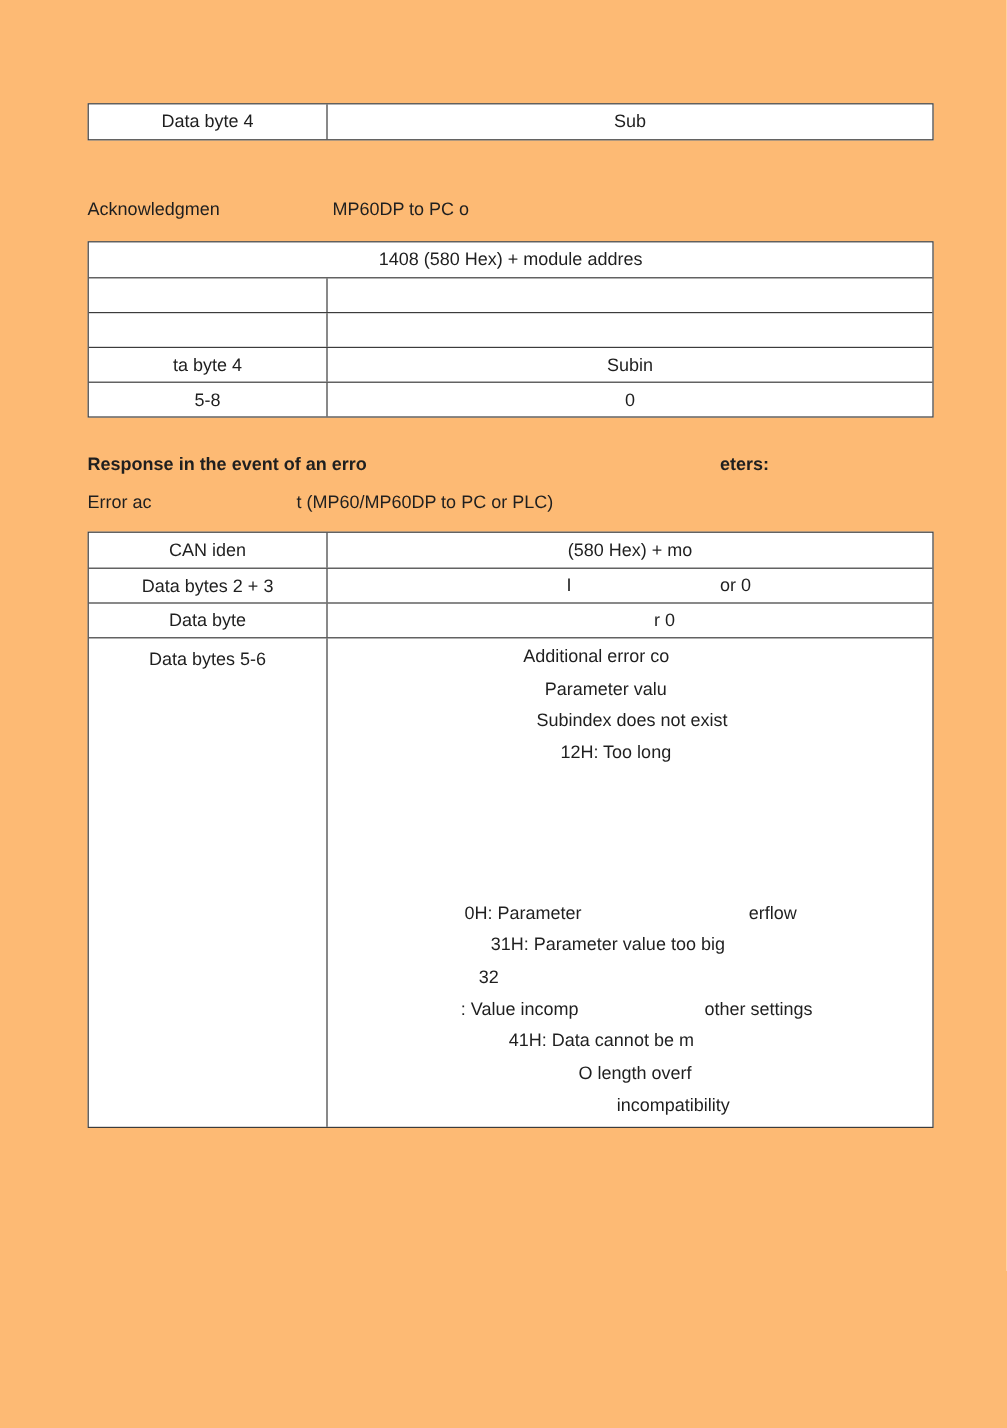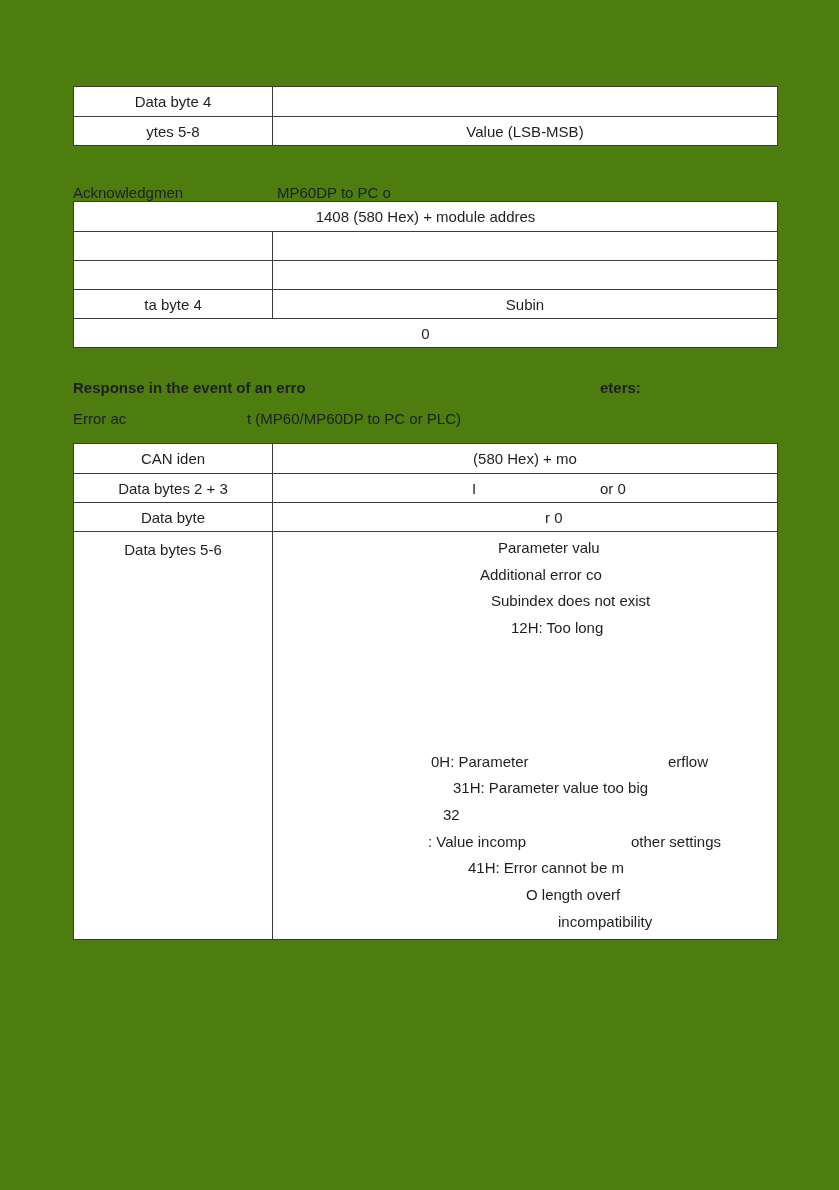--- a/index.html
+++ b/index.html
@@ -1,56 +1,53 @@
 <!DOCTYPE html>
 <html><head>
 <meta charset="utf-8">
 <style>
   * { margin:0; padding:0; box-sizing:border-box; }
   html, body { background:#ffffff; }
   .page {
-    position:relative; width:839px; height:1190px; background:#4d7c0f;
+    position:relative; width:839px; height:1190px; background:#fdba74;
     font-family:"Liberation Sans", sans-serif; font-size:15px; color:#1f1f1f;
     overflow:hidden;
   }
   .tbl { position:absolute; left:73px; width:705px; border:1px solid #3c3c3c; background:#fff; }
   .trow { display:flex; height:29px; border-top:1px solid #3c3c3c; }
   .trow:first-child { border-top:none; }
   .cl { flex:0 0 199px; width:199px; border-right:1px solid #3c3c3c;
         display:flex; align-items:center; justify-content:center; position:relative; }
   .cr { flex:1; display:flex; align-items:center; justify-content:center; position:relative; }
   .pad-left { justify-content:flex-start; padding-left:122px; }
   .seg { position:absolute; top:50%; transform:translateY(-50%); white-space:nowrap; }
-  .trow-big { height:408px;gap:44px; }
+  .trow-big { height:408px; }
   .cl-top { align-items:flex-start; padding-top:9px; }
   .cr-block { display:block; padding-top:7px; }
   .eline { position:relative; height:26.7px; }
   .eline span { position:absolute; top:0; white-space:nowrap; }
   .line { position:absolute; left:73px; width:705px; height:19px; }
   .line span { position:absolute; top:0; white-space:nowrap; }
   .bold { font-weight:700; }
   #table1 { top:86px; }
-  #ack-line { top:166px;margin-top:18px; }
+  #ack-line { top:166px; }
   #table2 { top:201px; }
   #resp-heading { top:379px; }
   #err-line { top:410px; }
   #table3 { top:443px;text-align:right; }
 </style>
 </head>
 <body>
 
 <div class="page">
 
   <div class="tbl" id="table1">
     <div class="trow">
       <div class="cl">Data byte 4</div>
-    </div>
-    <div class="trow">
-      <div class="cl">ytes 5-8</div>
-      <div class="cr">Value (LSB-MSB)</div>
+      <div class="cr">Sub</div>
     </div>
   </div>
 
   <div class="line" id="ack-line">
     <span style="left:0">Acknowledgmen</span>
     <span style="left:204px">MP60DP to PC o</span>
   </div>
 
   <div class="tbl" id="table2">
     <div class="trow">
@@ -62,20 +59,21 @@
     </div>
     <div class="trow">
       <div class="cl"></div>
       <div class="cr"></div>
     </div>
     <div class="trow">
       <div class="cl">ta byte 4</div>
       <div class="cr">Subin</div>
     </div>
     <div class="trow">
+      <div class="cl">5-8</div>
       <div class="cr">0</div>
     </div>
   </div>
 
   <div class="line bold" id="resp-heading">
     <span style="left:0">Response in the event of an erro</span>
     <span style="left:527px">eters:</span>
   </div>
 
   <div class="line" id="err-line">
@@ -98,24 +96,24 @@
     <div class="trow">
       <div class="cl">Data byte</div>
       <div class="cr">
         <span class="seg" style="left:272px">r 0</span>
       </div>
     </div>
     <div class="trow trow-big">
       <div class="cl cl-top">Data bytes 5-6</div>
       <div class="cr cr-block">
         <div class="eline">
-          <span style="left:181px">Parameter valu</span>
+          <span style="left:163px">Additional error co</span>
         </div>
         <div class="eline">
-          <span style="left:163px">Additional error co</span>
+          <span style="left:181px">Parameter valu</span>
         </div>
         <div class="eline">
           <span style="left:174px">Subindex does not exist</span>
         </div>
         <div class="eline">
           <span style="left:194px">12H: Too long</span>
         </div>
         <div class="eline">
           <span style="left:0"></span>
         </div>
@@ -136,21 +134,21 @@
           <span style="left:136px">31H: Parameter value too big</span>
         </div>
         <div class="eline">
           <span style="left:126px">32</span>
         </div>
         <div class="eline">
           <span style="left:111px">: Value incomp</span>
           <span style="left:314px">other settings</span>
         </div>
         <div class="eline">
-          <span style="left:151px">41H: Error cannot be m</span>
+          <span style="left:151px">41H: Data cannot be m</span>
         </div>
         <div class="eline">
           <span style="left:209px">O length overf</span>
         </div>
         <div class="eline">
           <span style="left:241px">incompatibility</span>
         </div>
       </div>
     </div>
   </div>

